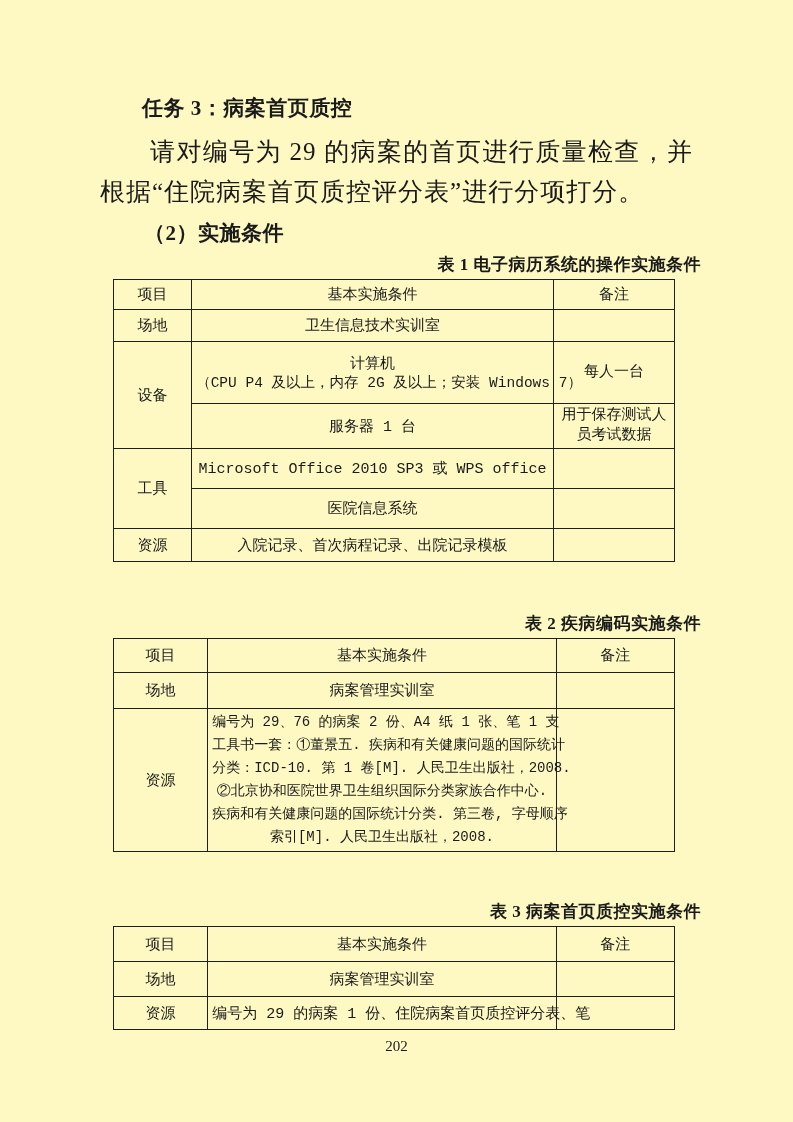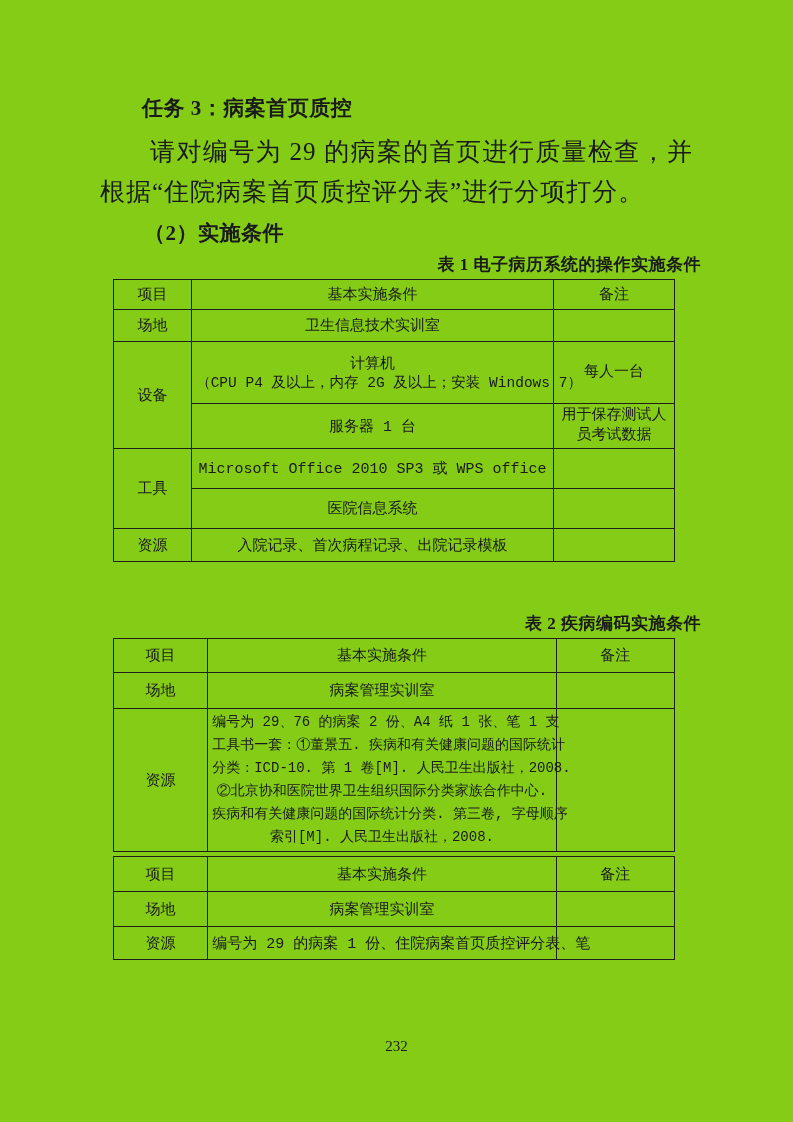--- a/index.html
+++ b/index.html
@@ -1,20 +1,20 @@
 <!DOCTYPE html>
 <html lang="zh"><head>
 <meta charset="utf-8">
 <style>
   html, body { margin: 0; padding: 0; background: #ffffff; }
   .page {
     position: relative;
     width: 793px;
     height: 1122px;
-    background: #84cc16;
+    background: #fef9c3;
     color: #1a1a1a;
     font-family: "Liberation Serif", "DejaVu Serif", serif;
     box-sizing: border-box;
     padding: 94px 92px 0 92px;
     overflow: hidden;
   }
   .content { width: 609px; }
 
   .task-heading {
     font-size: 21px;
@@ -183,20 +183,21 @@
           <div>分类：ICD-10. 第 1 卷[M]. 人民卫生出版社，2008.</div>
           <div>②北京协和医院世界卫生组织国际分类家族合作中心.</div>
           <div>疾病和有关健康问题的国际统计分类. 第三卷, 字母顺序</div>
           <div>索引[M]. 人民卫生出版社，2008.</div>
         </td>
         <td class="c3"></td>
       </tr>
     </tbody>
       </table>
 
+    <p class="tbl-caption cap-3">表 3  病案首页质控实施条件</p>
     <table class="cond t23">
       <tbody>
           <tr class="row-h35">
         <td class="c1">项目</td>
         <td class="c2">基本实施条件</td>
         <td class="c3">备注</td>
       </tr>
       <tr class="row-h35">
         <td class="c1">场地</td>
         <td class="c2">病案管理实训室</td>
@@ -205,14 +206,14 @@
       <tr class="row-h33">
         <td class="c1">资源</td>
         <td class="c2 nowrap-line res-lines" style="text-align:center;">编号为 29 的病案 1 份、住院病案首页质控评分表、笔</td>
         <td class="c3"></td>
       </tr>
     </tbody>
       </table>
 
   </div>
 
-  <div class="page-number">232</div>
+  <div class="page-number">202</div>
 </div>
 
 </body></html>

